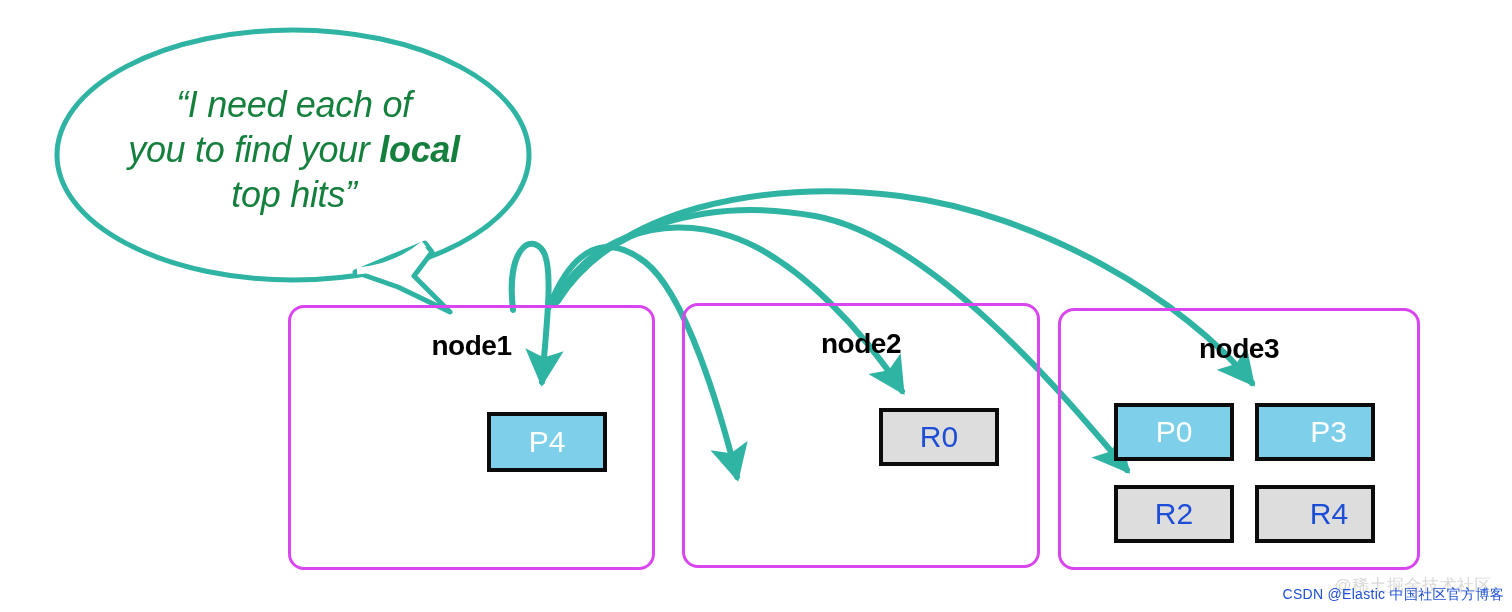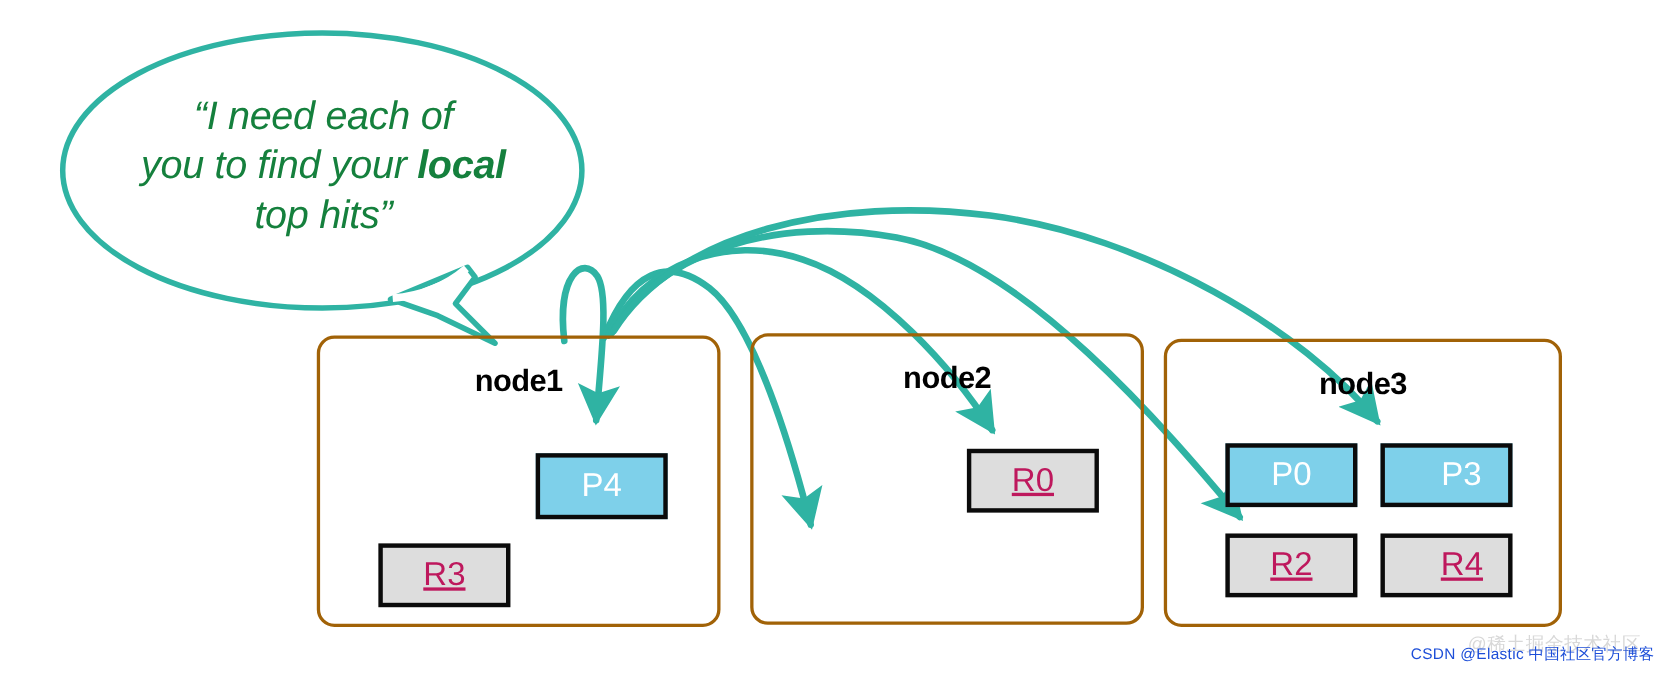--- a/index.html
+++ b/index.html
@@ -42,21 +42,21 @@
   }
   .bubble-text b {
     font-weight: bold;
     font-style: italic;
   }
 
   
   .node {
     position: absolute;
     box-sizing: border-box;
-    border: 3px solid #a16207;
+    border: 3px solid #d946ef;
     border-radius: 16px;
     background: transparent;
   }
   .node-title {
     position: absolute;
     top: 22px;
     left: 0;
     width: 100%;
     text-align: center;
     font-family: "Liberation Sans", sans-serif;
@@ -77,22 +77,21 @@
     font-family: "Liberation Sans", sans-serif;
     font-size: 30px;
     letter-spacing: 0px;
   }
   .shard.primary {
     background: #7ed0ea;
     color: #ffffff;
   }
   .shard.replica {
     background: #dddddd;
-    color: #be185d;
-    text-decoration: underline;
+    color: #1d4ed8;
   }
 
   
   .wm-top {
     position: absolute;
     right: 20px;
     top: 574px;
     font-family: "Liberation Sans", sans-serif;
     font-size: 17px;
     color: #d8d8d8;
@@ -141,21 +140,20 @@
 
   <div class="bubble-text">
     <div>“I need each of</div>
     <div><span>you to find your </span><b>local</b></div>
     <div>top hits”</div>
   </div>
 
   <div class="node" style="left:288px; top:305px; width:367px; height:265px;">
     <div class="node-title">node1</div>
     <div class="shard primary" style="left:196px; top:104px; width:120px; height:60px;">P4</div>
-    <div class="shard replica" style="left:53px; top:186px; width:120px; height:58px;">R3</div>
   </div>
 
   <div class="node" style="left:682px; top:303px; width:358px; height:265px;">
     <div class="node-title">node2</div>
     <div class="shard replica" style="left:194px; top:102px; width:120px; height:58px;">R0</div>
   </div>
 
   <div class="node" style="left:1058px; top:308px; width:362px; height:262px;">
     <div class="node-title">node3</div>
     <div class="shard primary" style="left:53px; top:92px; width:120px; height:58px;">P0</div>

